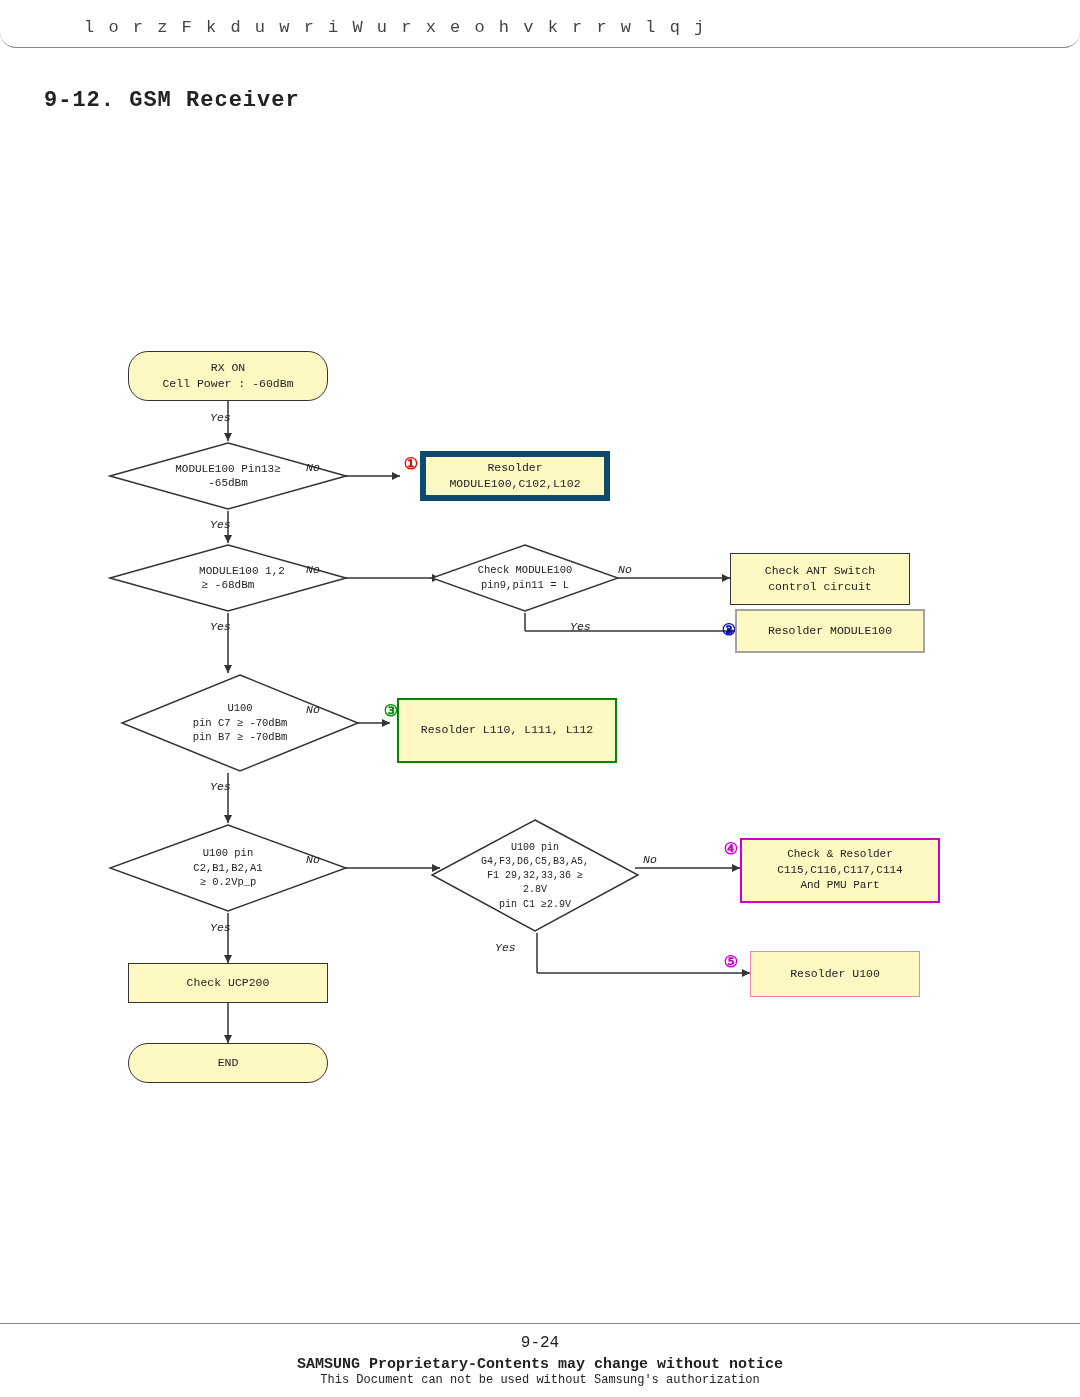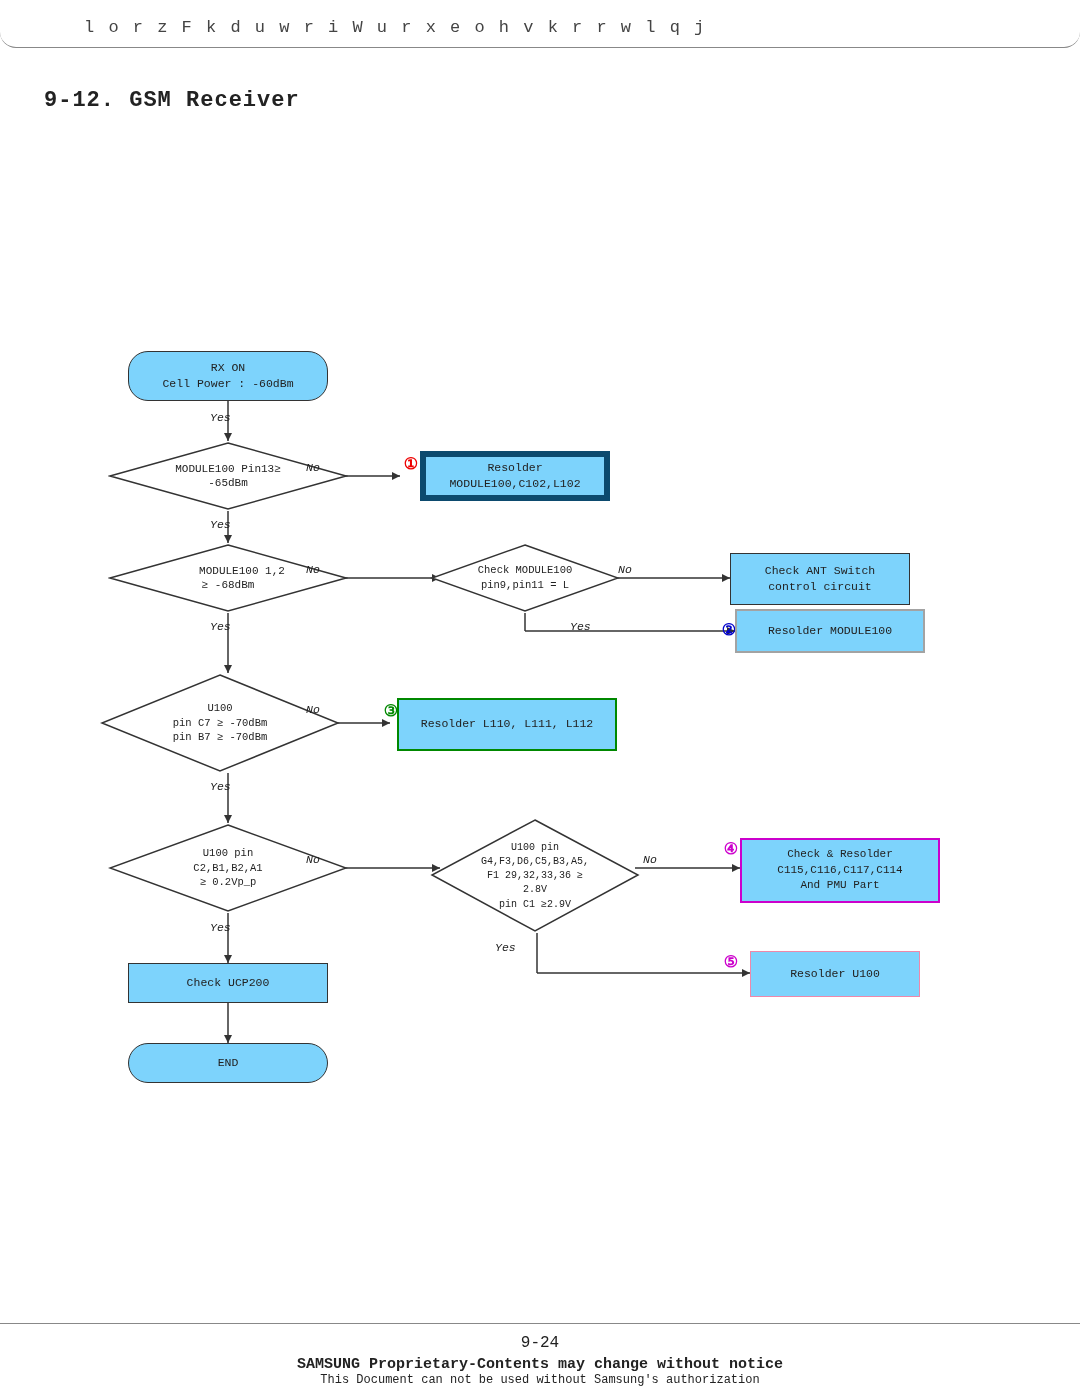--- a/index.html
+++ b/index.html
@@ -50,21 +50,21 @@
     .diagram-area {
       position: relative;
       width: 1080px;
       height: 1100px;
       margin-top: 10px;
     }
     
     .fc-box {
       position: absolute;
       border: 1px solid #333;
-      background: #7dd3fc;
+      background: #fef9c3;
       display: flex;
       align-items: center;
       justify-content: center;
       text-align: center;
       font-size: 11.5px;
       line-height: 1.4;
     }
     .fc-box.rounded {
       border-radius: 20px;
     }
@@ -279,21 +279,21 @@
   </div>
 
   <div class="fc-circle" style="left:718px; top:476px; color:#00c; font-weight:bold; font-size:16px;">
     <span>②</span>
   </div>
 
   <div class="fc-box blue-border" style="left:735px; top:466px; width:190px; height:44px;">
     <span>Resolder MODULE100</span>
   </div>
 
-  <div class="fc-diamond-wrapper" style="left:100px; top:530px; width:240px; height:100px;">
+  <div class="fc-diamond-wrapper" style="left:120px; top:530px; width:240px; height:100px;">
     <div class="fc-diamond">
       <svg viewBox="0 0 240 100" preserveAspectRatio="none">
         <polygon points="120,2 238,50 120,98 2,50" fill="white" stroke="#333" stroke-width="1.5"></polygon>
       </svg>
       <div class="fc-diamond-label">
         <span style="white-space:pre-line; font-size:10.5px;">U100
 pin C7 ≥ -70dBm
 pin B7 ≥ -70dBm</span>
       </div>
     </div>
@@ -304,21 +304,21 @@
   </div>
 
   <div class="label-text" style="left:210px; top:637px;">
     <span>Yes</span>
   </div>
 
   <div class="fc-circle" style="left:380px; top:557px; color:#080; font-weight:bold; font-size:16px;">
     <span>③</span>
   </div>
 
-  <div class="fc-box green-border" style="left:397px; top:555px; width:220px; height:53px;">
+  <div class="fc-box green-border" style="left:397px; top:555px; width:220px; height:65px;">
     <span>Resolder L110, L111, L112</span>
   </div>
 
   <div class="fc-diamond-wrapper" style="left:108px; top:680px; width:240px; height:90px;">
     <div class="fc-diamond">
       <svg viewBox="0 0 240 90" preserveAspectRatio="none">
         <polygon points="120,2 238,45 120,88 2,45" fill="white" stroke="#333" stroke-width="1.5"></polygon>
       </svg>
       <div class="fc-diamond-label">
         <span style="white-space:pre-line; font-size:10.5px;">U100 pin

